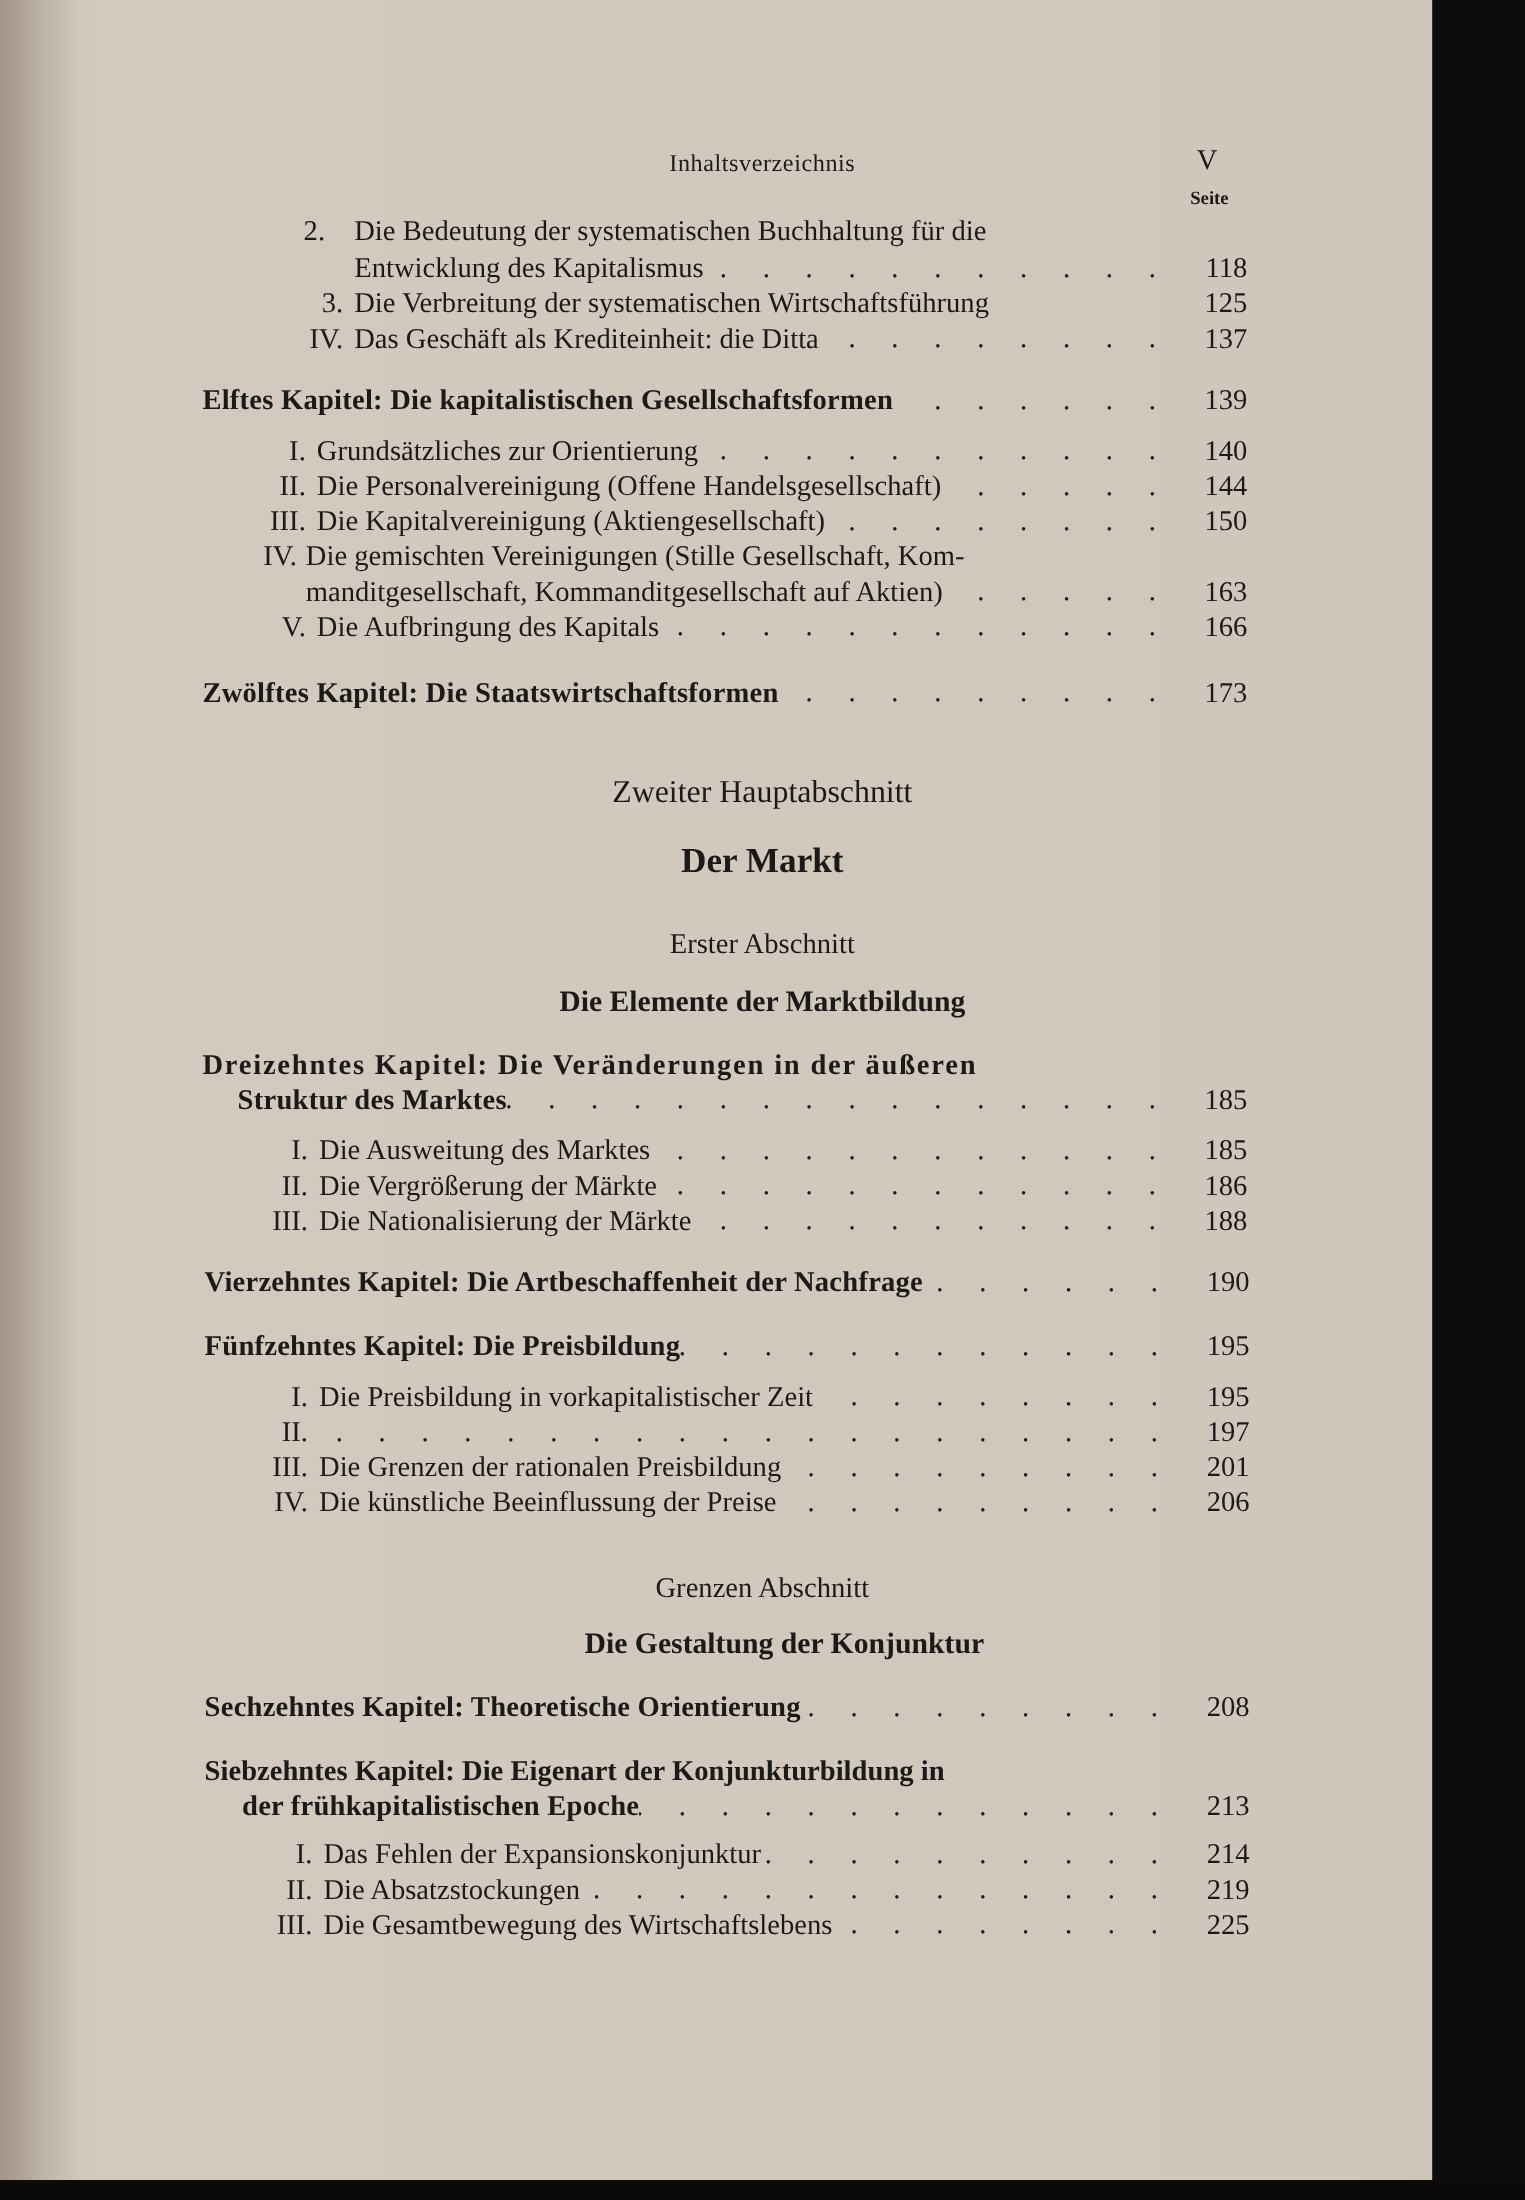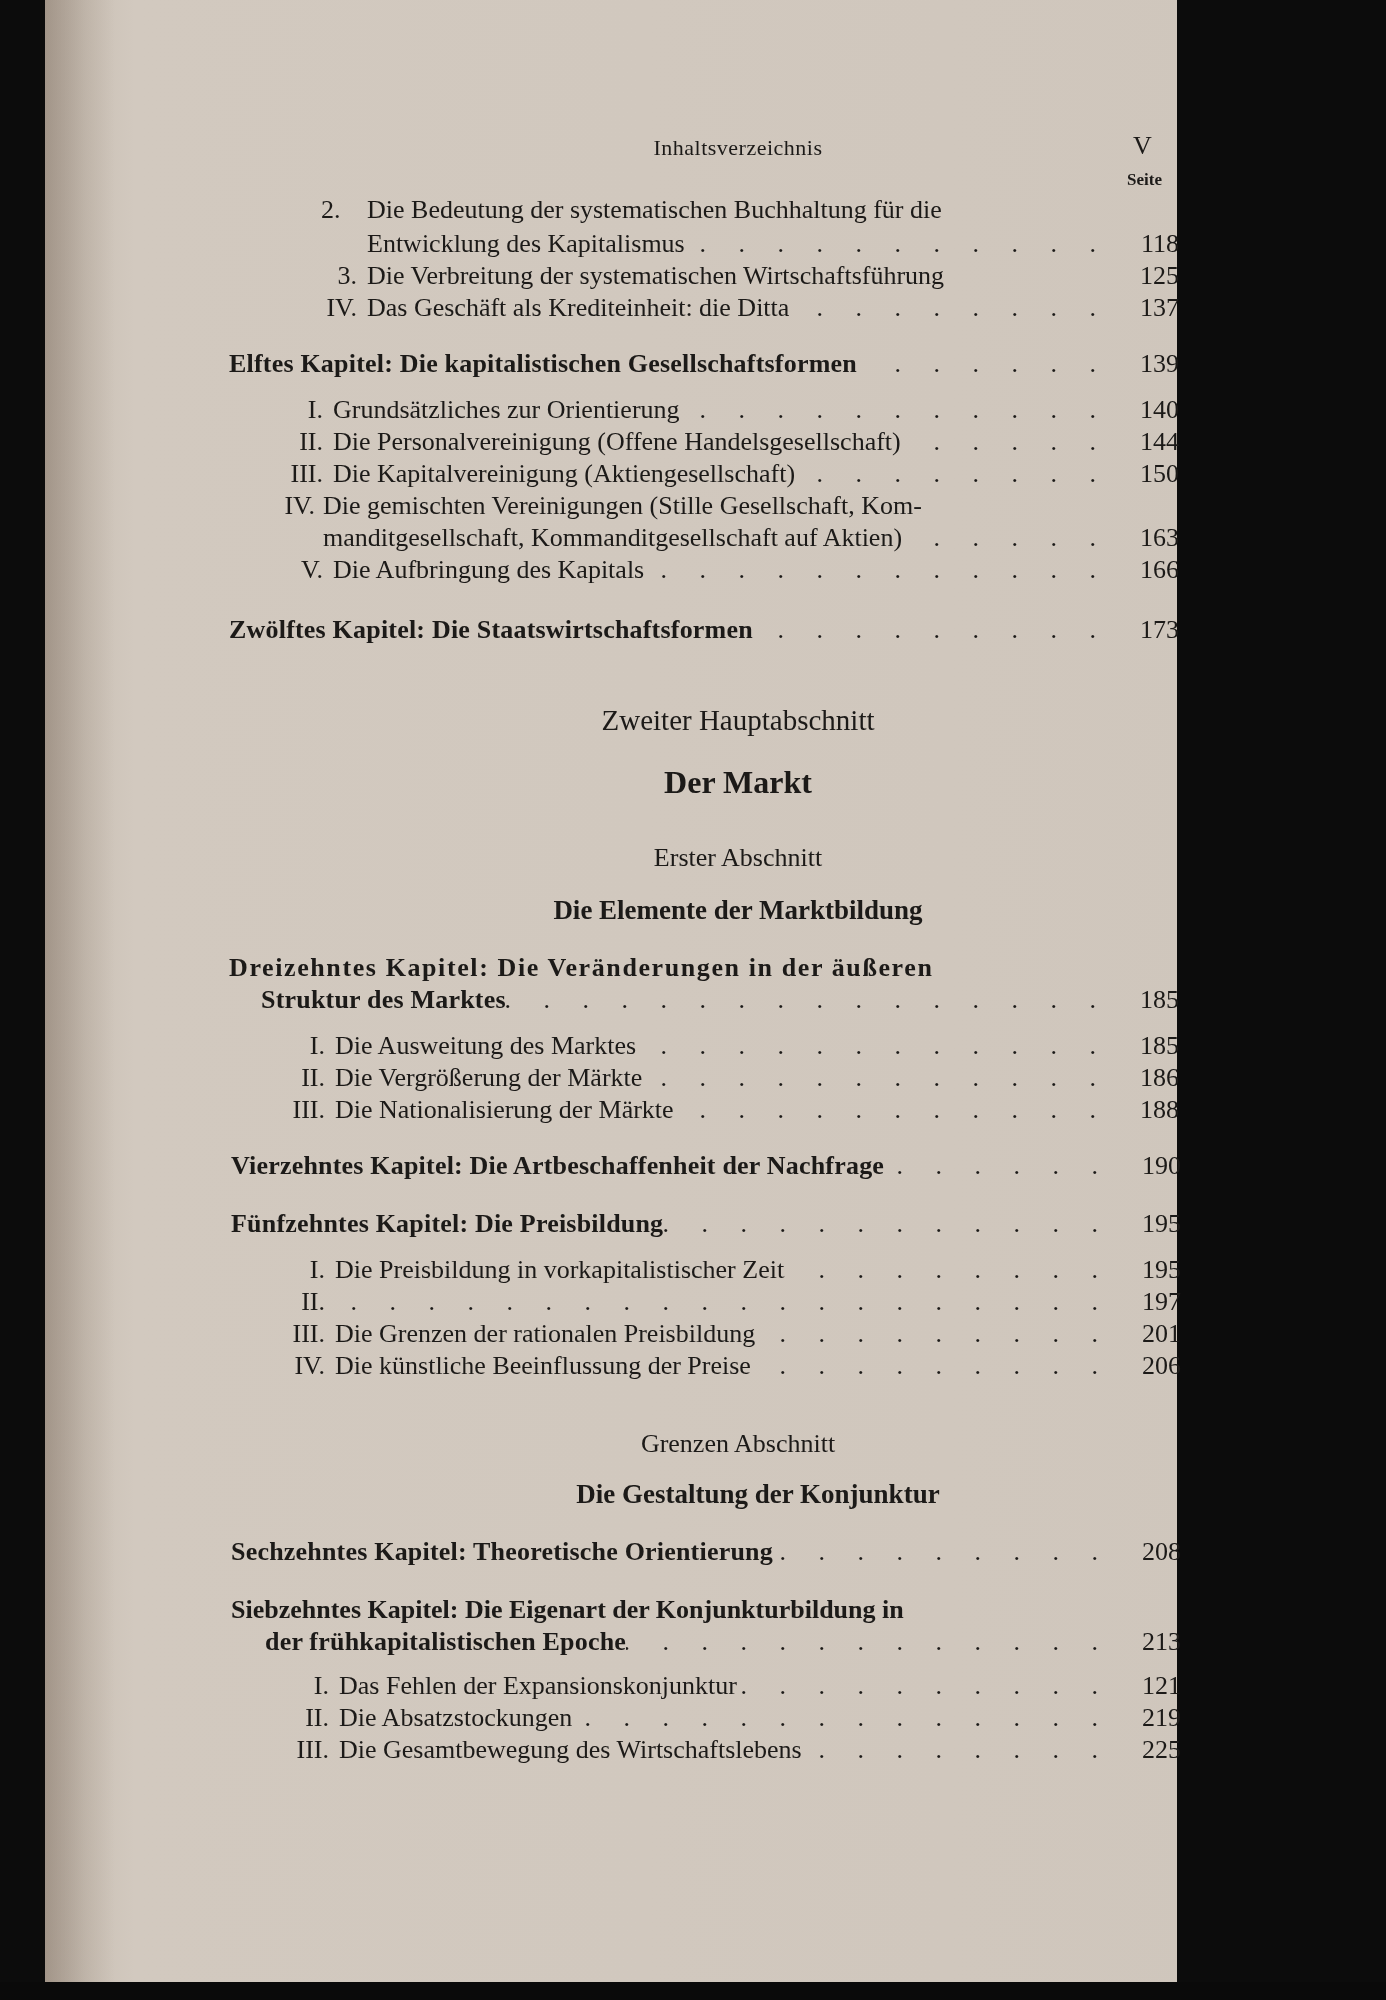--- a/index.html
+++ b/index.html
@@ -4,23 +4,22 @@
 <style>
   html, body { margin: 0; padding: 0; }
   body {
     width: 1386px; height: 2000px; overflow: hidden;
     background: #0c0c0c;
     position: relative;
     font-family: "Liberation Serif", "DejaVu Serif", serif;
     color: #1c1a18;
   }
   .page {
-    position: absolute; left: 0; top: 0; width: 1132px; height: 1982px;
+    position: absolute; left: 0; top: 0; width: 1302px; height: 1982px;
     background: linear-gradient(90deg, #b9ada2 0px, #cbc1b6 40px, #d2c9bf 90px, #d1c8be 600px, #cfc6bc 1200px, #cbc2b8 1386px);
-    margin-left: 45px;
   }
   .page::before {
     content: ""; position: absolute; left: 0; top: 0; width: 70px; height: 100%;
     background: linear-gradient(90deg, rgba(120,105,90,0.35), rgba(120,105,90,0));
   }
   .line { position: absolute; white-space: nowrap; font-size: 27px; line-height: 32px; }
   .center { left: 0; width: 1386px; text-align: center; }
   .header-title { letter-spacing: 0.5px; font-size: 22px; }
   .roman-num { font-size: 26px; }
   .seite { font-size: 17px; font-weight: bold; }
@@ -190,21 +189,21 @@
   <div class="cont bold" style="top:1594px; left:186px;">Siebzehntes Kapitel: Die Eigenart der Konjunkturbildung in</div>
   <div class="entry chapter" style="top:1626px; left:220px; width:846px;">
     <span class="title">der frühkapitalistischen Epoche</span>
     <span class="dots">. . . . . . . . . . . . . . . . . . . . . . . . . . . . . . . . . . . . . .</span>
     <span class="page-num">213</span>
   </div>
   <div class="entry" style="top:1670px; left:174px; width:892px;">
     <span class="num" style="width:110px;">I.</span>
     <span class="title">Das Fehlen der Expansionskonjunktur</span>
     <span class="dots">. . . . . . . . . . . . . . . . . . . . . . . . . . . . . . . . . . . . . .</span>
-    <span class="page-num">121</span>
+    <span class="page-num">214</span>
   </div>
   <div class="entry" style="top:1702px; left:174px; width:892px;">
     <span class="num" style="width:110px;">II.</span>
     <span class="title">Die Absatzstockungen</span>
     <span class="dots">. . . . . . . . . . . . . . . . . . . . . . . . . . . . . . . . . . . . . .</span>
     <span class="page-num">219</span>
   </div>
   <div class="entry" style="top:1734px; left:174px; width:892px;">
     <span class="num" style="width:110px;">III.</span>
     <span class="title">Die Gesamtbewegung des Wirtschaftslebens</span>

